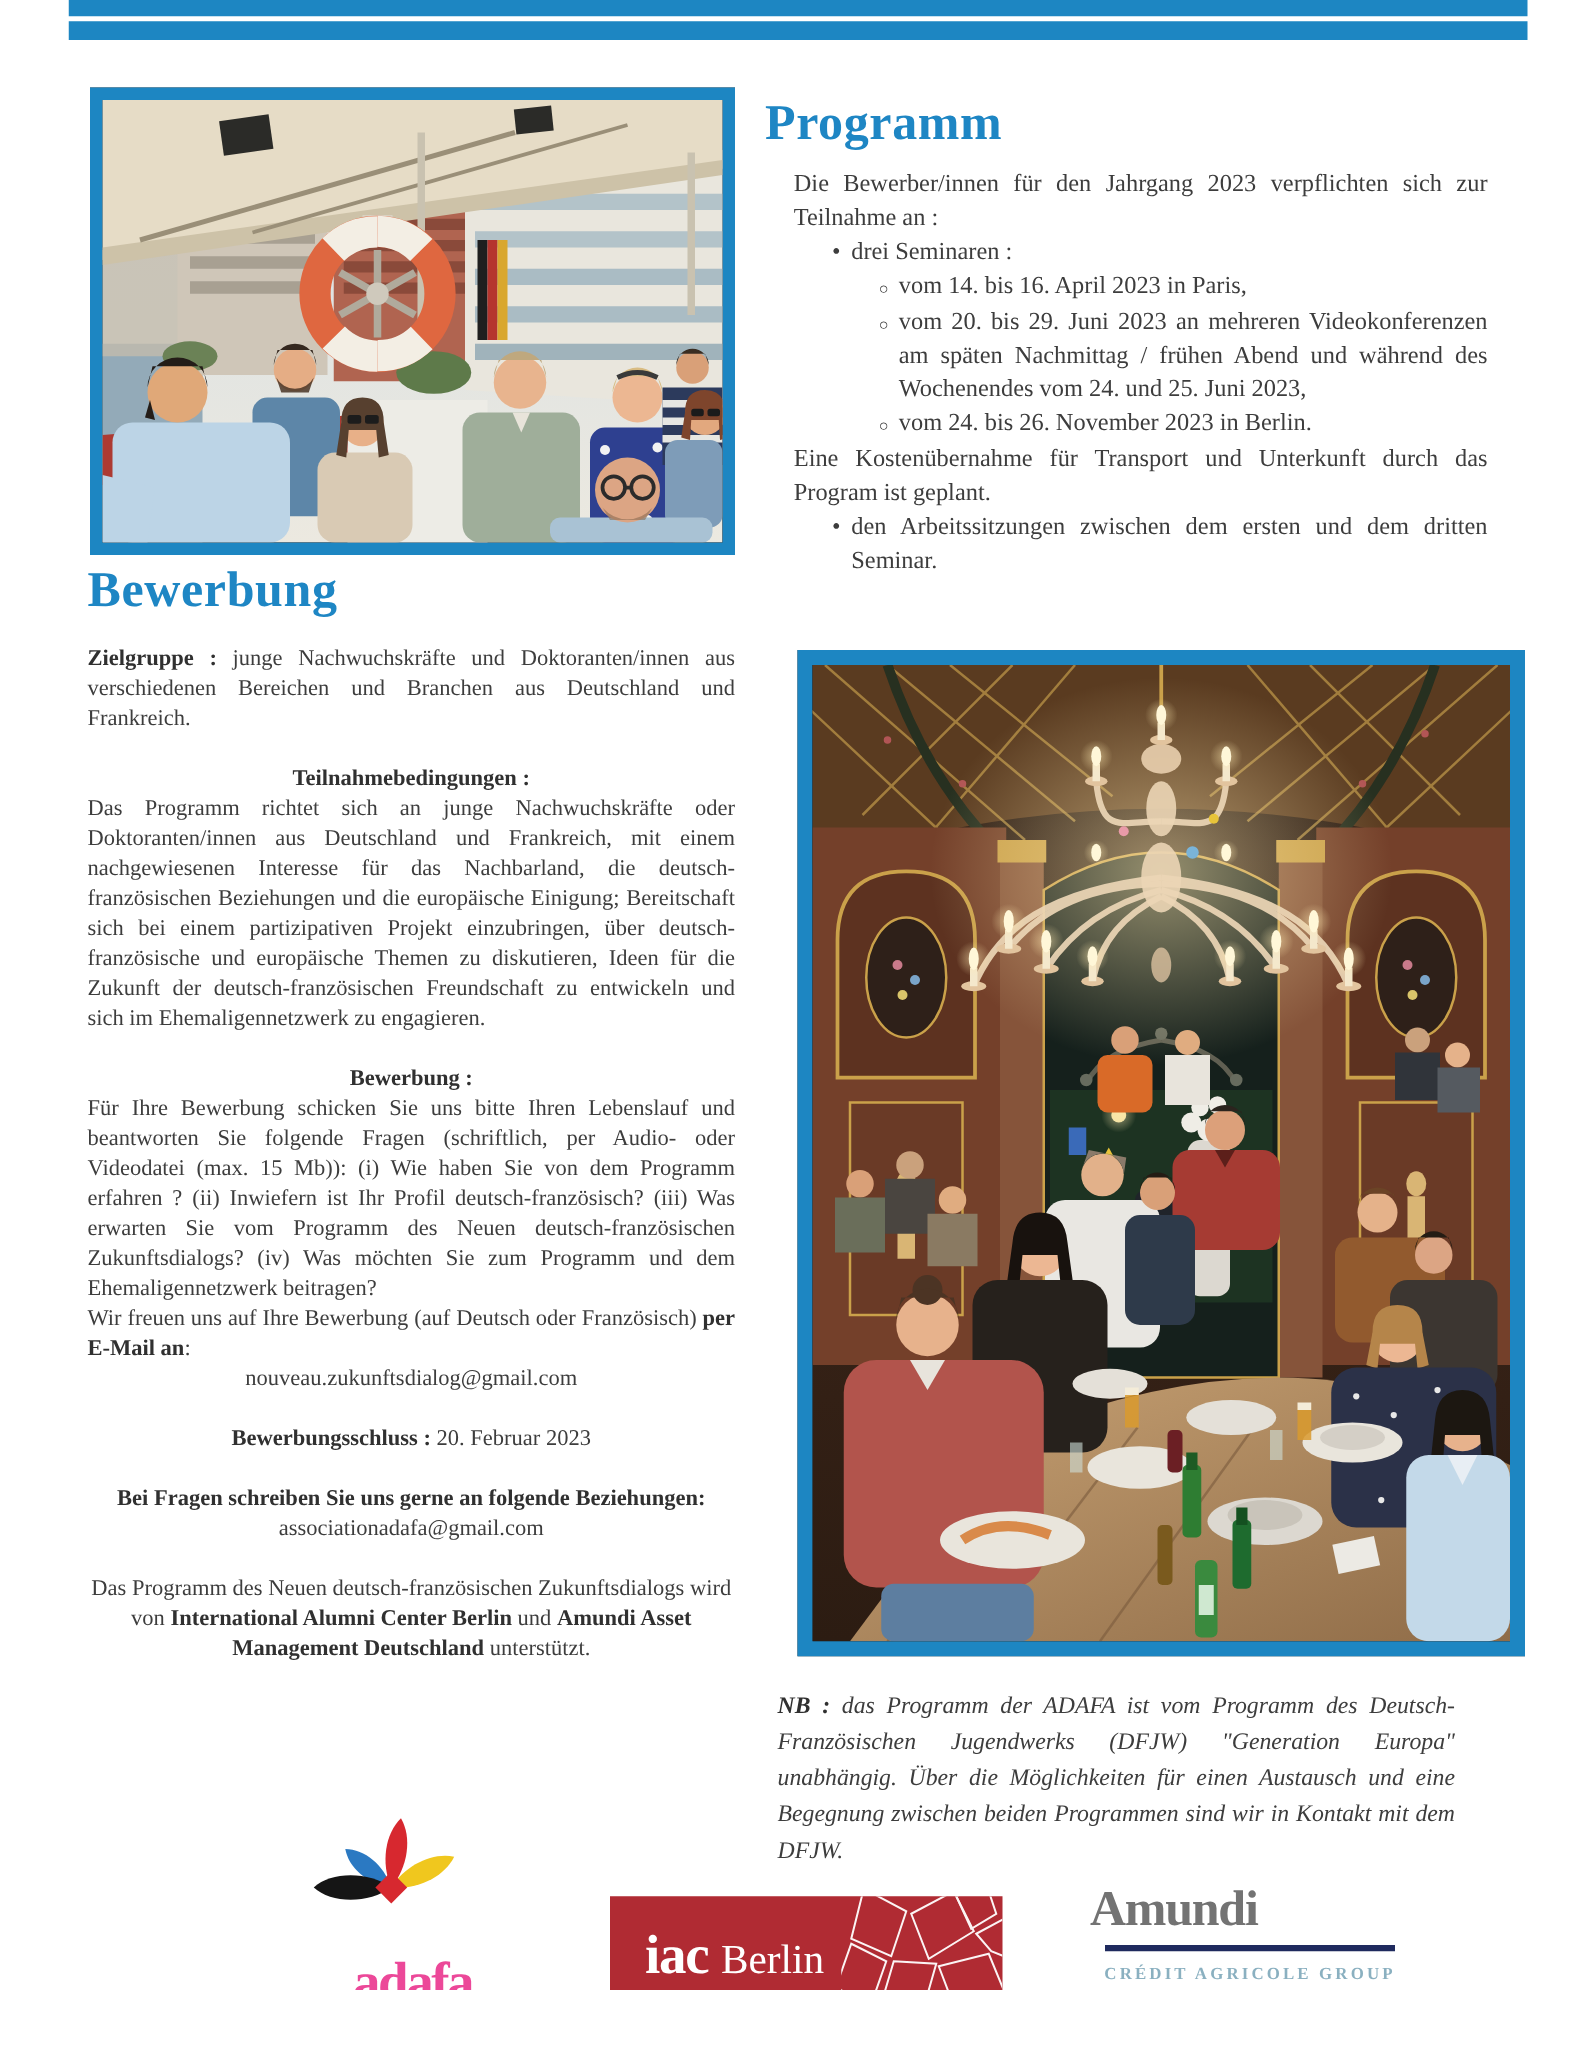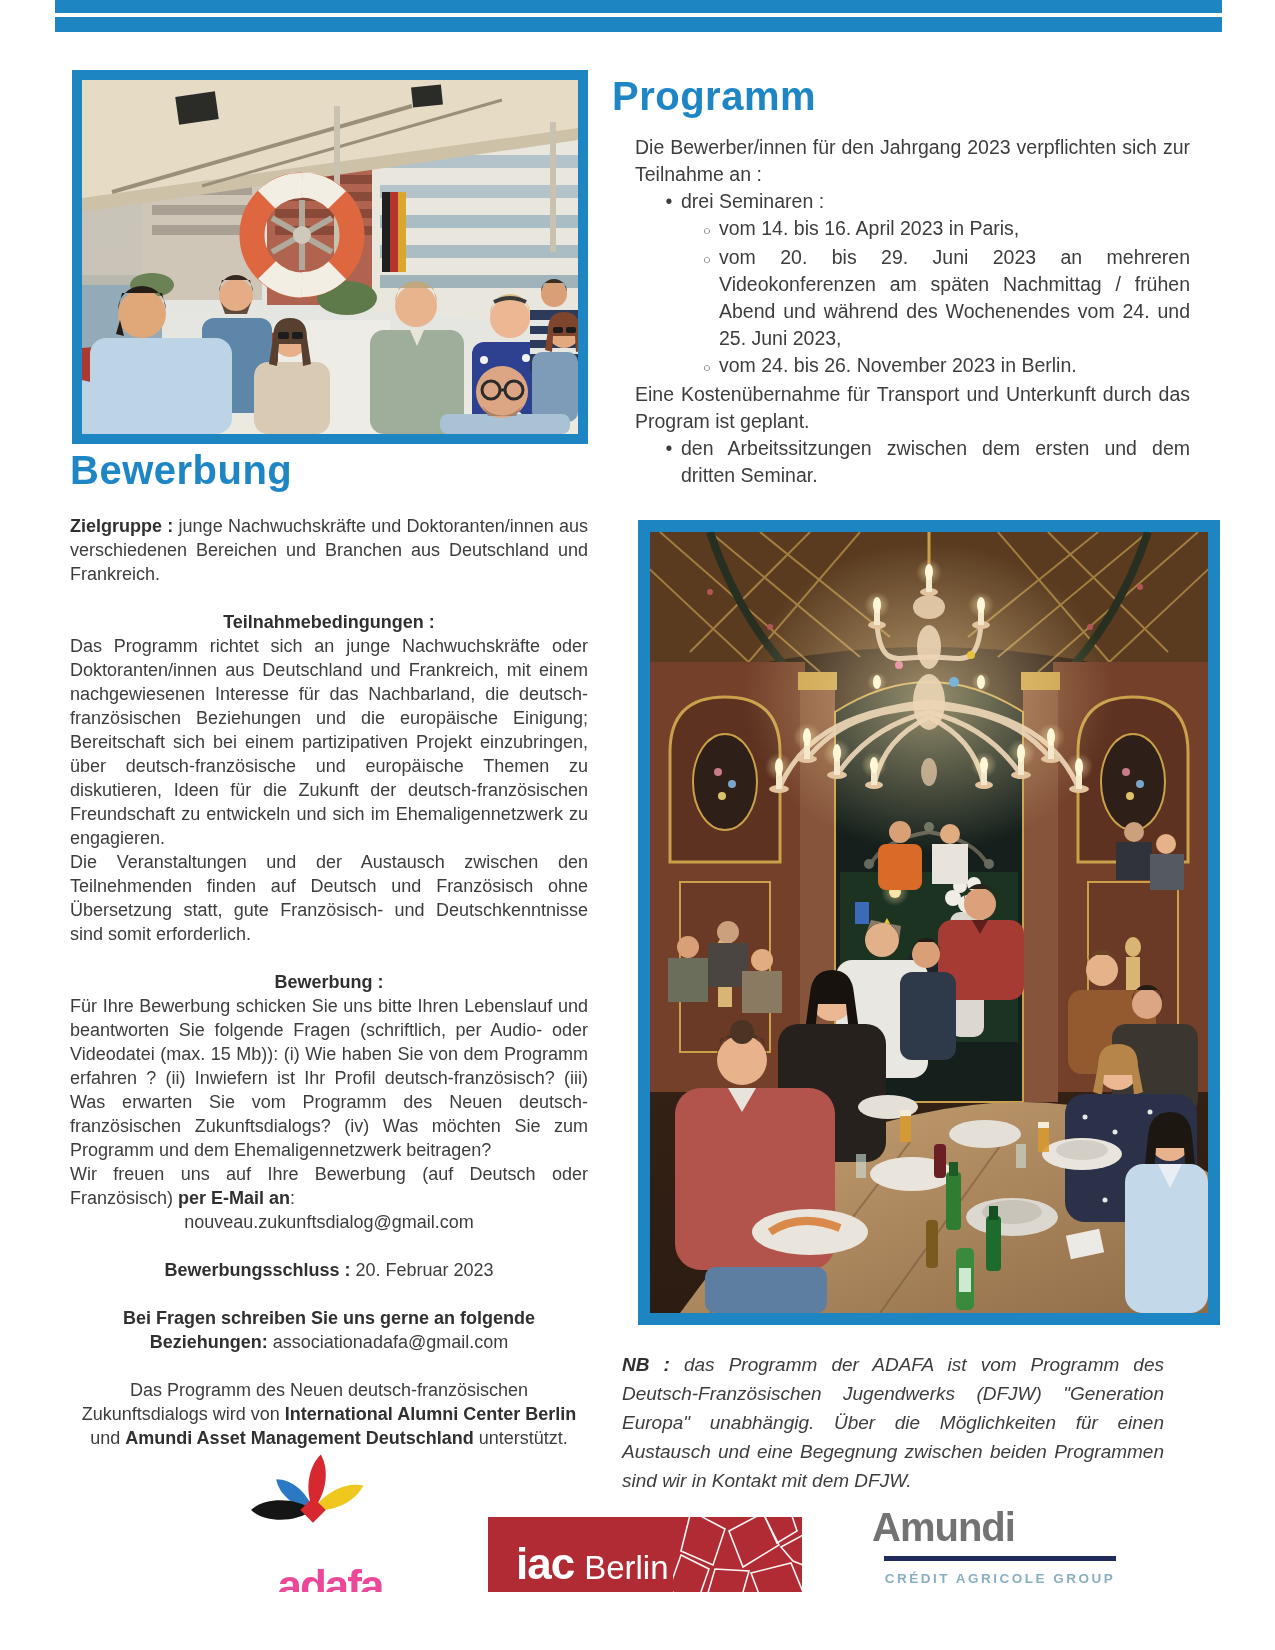--- a/index.html
+++ b/index.html
@@ -1,17 +1,17 @@
 <!DOCTYPE html>
 <html><head>
 <meta charset="utf-8">
 <style>
   html,body{margin:0;padding:0;background:#ffffff;}
   .page{position:relative;width:1275px;height:1592px;background:#fff;overflow:hidden;
-        font-family:Liberation Sans, sans-serif;color:#3f3f3f;}
+        font-family:Liberation Serif, serif;color:#3f3f3f;}
   .abs{position:absolute;}
   .bar{background:#1d86c2;}
   .headline{font-size:40px;font-weight:800;color:#1e86c4;letter-spacing:.5px;}
   .photo-frame{border:10px solid #1d86c2;box-sizing:border-box;background:#222;}
   .photo-frame svg{display:block;width:100%;height:100%;}
   .just{text-align:justify;margin:0;}
   
   .prog{font-size:19.5px;line-height:27px;color:#3d3d3d;}
   .prog p{margin:0;}
   .pli{display:flex;margin:0;}
@@ -185,21 +185,20 @@
 
   <div class="abs headline" style="left:70px;top:448px;">Bewerbung</div>
   <div class="abs leftcol" style="left:70px;top:514px;width:518px;">
     <p class="just">
       <b>Zielgruppe</b><b> : </b><span>junge Nachwuchskräfte und Doktoranten/innen aus verschiedenen Bereichen und Branchen aus Deutschland und Frankreich.</span>
     </p>
     <p class="just gap">
       <b>Teilnahmebedingungen :</b>
     </p>
     <p class="just">Das Programm richtet sich an junge Nachwuchskräfte oder Doktoranten/innen aus Deutschland und Frankreich, mit einem nachgewiesenen Interesse für das Nachbarland, die deutsch-französischen Beziehungen und die europäische Einigung; Bereitschaft sich bei einem partizipativen Projekt einzubringen, über deutsch-französische und europäische Themen zu diskutieren, Ideen für die Zukunft der deutsch-französischen Freundschaft zu entwickeln und sich im Ehemaligennetzwerk zu engagieren.</p>
-    <p class="just">Die Veranstaltungen und der Austausch zwischen den Teilnehmenden finden auf Deutsch und Französisch ohne Übersetzung statt, gute Französisch- und Deutschkenntnisse sind somit erforderlich.</p>
     <p class="just gap">
       <b>Bewerbung :</b>
     </p>
     <p class="just">Für Ihre Bewerbung schicken Sie uns bitte Ihren Lebenslauf und beantworten Sie folgende Fragen (schriftlich, per Audio- oder Videodatei (max. 15 Mb)): (i) Wie haben Sie von dem Programm erfahren ? (ii) Inwiefern ist Ihr Profil deutsch-französisch? (iii) Was erwarten Sie vom Programm des Neuen deutsch-französischen Zukunftsdialogs? (iv) Was möchten Sie zum Programm und dem Ehemaligennetzwerk beitragen?</p>
     <p class="just">
       <span>Wir freuen uns auf Ihre Bewerbung (auf Deutsch oder Französisch) </span><b>per E-Mail an</b><span>:</span>
     </p>
     <p class="center">nouveau.zukunftsdialog@gmail.com</p>
     <p class="gap">
       <b>Bewerbungsschluss :</b><span> 20. Februar 2023</span>

